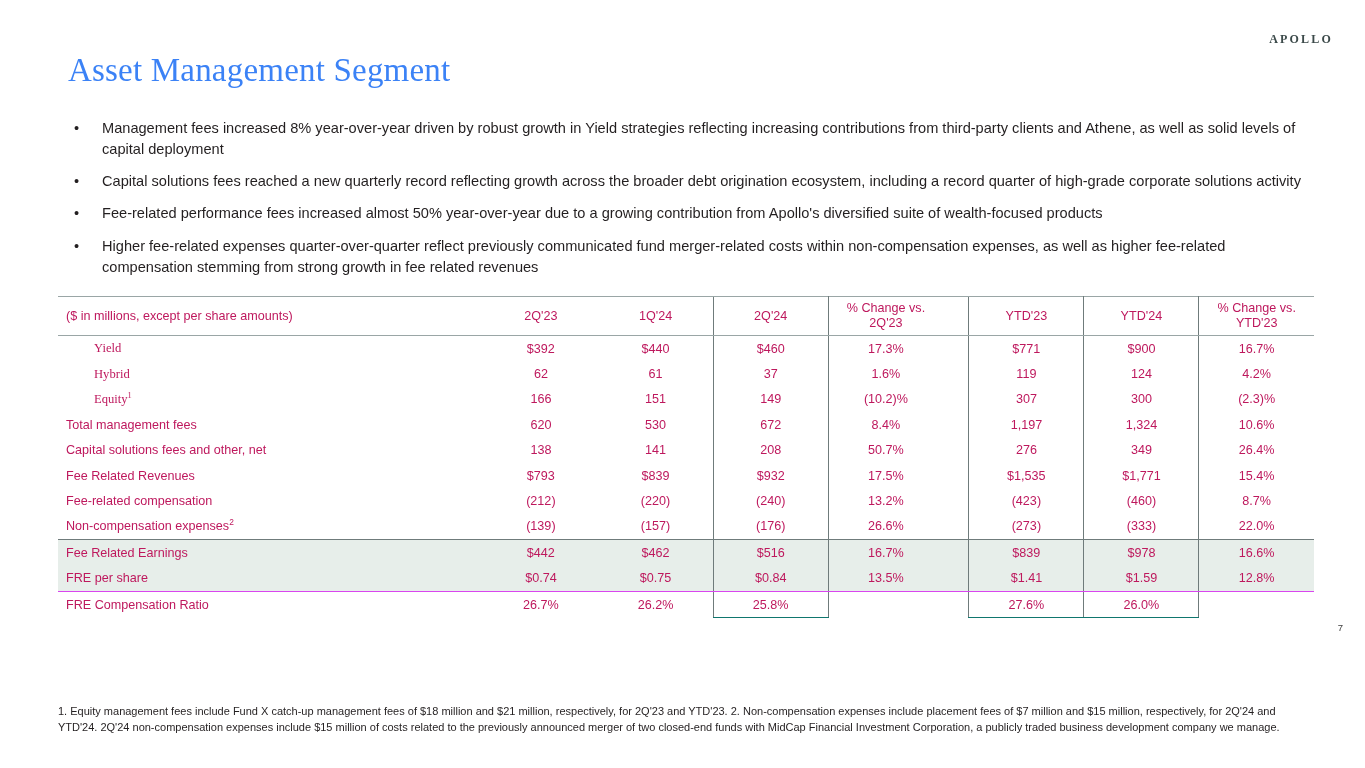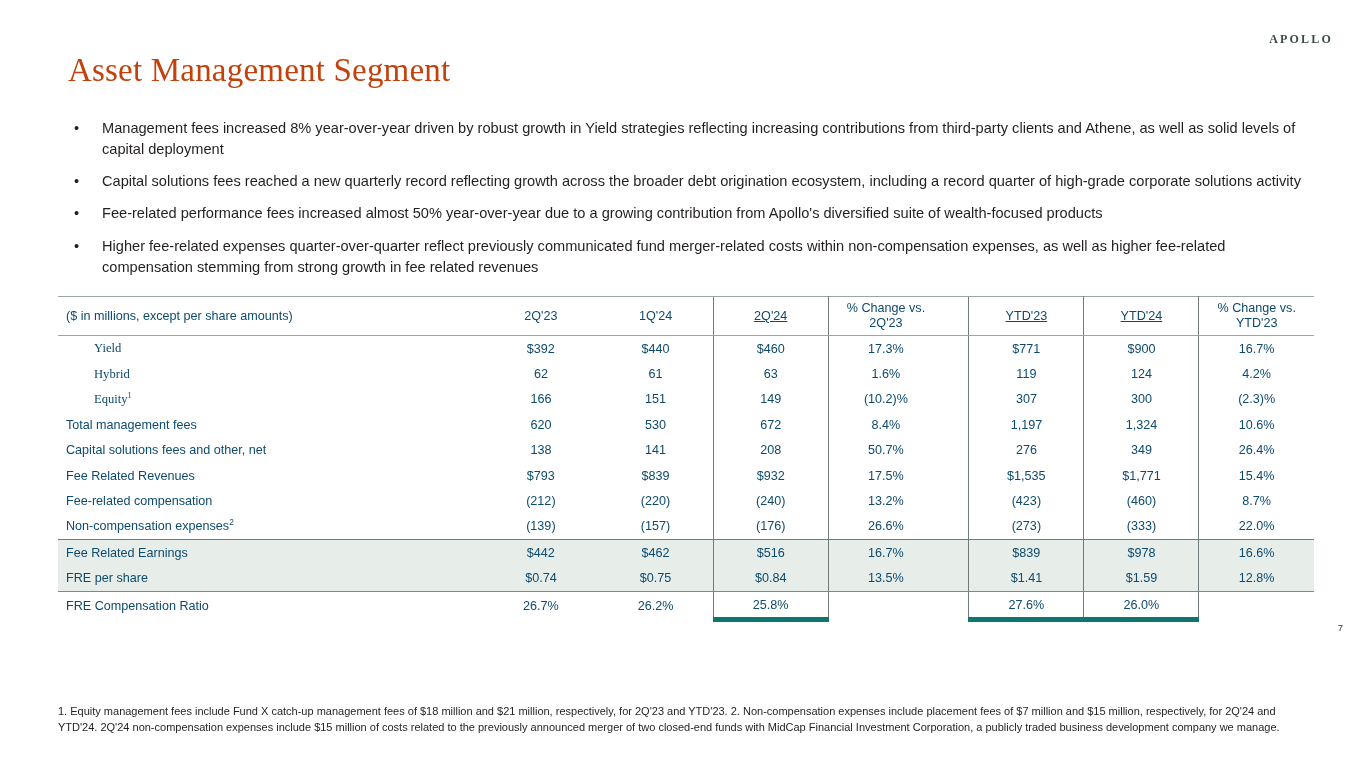--- a/index.html
+++ b/index.html
@@ -31,21 +31,21 @@
     color: #3c4a4a;
     font-weight: 700;
   }
   .title {
     position: absolute;
     top: 52px;
     left: 68px;
     font-family: "Liberation Serif", serif;
     font-size: 33px;
     font-weight: 400;
-    color: #c2410c;
+    color: #3b82f6;
     letter-spacing: 0.2px;
   }
   .bullets {
     position: absolute;
     top: 118px;
     left: 68px;
     width: 1250px;
   }
   .bullet {
     display: flex;
@@ -70,21 +70,21 @@
   .table-wrap {
     position: absolute;
     top: 296px;
     left: 58px;
     width: 1256px;
   }
   table.fin {
     border-collapse: collapse;
     width: 1256px;
     font-size: 12.6px;
-    color: #0c4a6e;
+    color: #be185d;
   }
   table.fin td, table.fin th {
     padding: 0;
     vertical-align: middle;
     font-weight: normal;
   }
   .hdr-row td {
     height: 38px;
     font-size: 12.6px;
     text-align: center;
@@ -113,22 +113,22 @@
   }
   .bold td { font-weight: bold; }
   col.c-label { width: 430px; }
   col.c-num  { width: 116px; }
   col.c-pct  { width: 116px; }
   col.c-gap  { width: 26px; }
 
   
   .boxcell-left { border-left: 1px solid #6f7b7b; }
   .boxcell-right { border-right: 1px solid #6f7b7b; }
-  .box-top { border-top: 1px solid #6f7b7b; text-decoration: underline; }
-  .box-bottom { border-bottom: 5px solid #0f766e; }
+  .box-top { border-top: 1px solid #6f7b7b; }
+  .box-bottom { border-bottom: 1px solid #0f766e; }
 
   .shade td { background: #e7eeea; }
   .rule-top td { border-top: 1px solid #6f7b7b; }
   .rule-bottom td { border-bottom: 1px solid #d946ef; }
 
   sup { font-size: 8.4px; vertical-align: super; line-height: 0; }
 
   .footnote {
     position: absolute;
     left: 58px;
@@ -217,21 +217,21 @@
         <td></td>
         <td class="boxcell-left boxcell-right">$771</td>
         <td class="boxcell-right">$900</td>
         <td>16.7%</td>
       </tr>
 
       <tr class="data-row indent">
         <td class="lbl">Hybrid</td>
         <td>62</td>
         <td>61</td>
-        <td class="boxcell-left boxcell-right">63</td>
+        <td class="boxcell-left boxcell-right">37</td>
         <td>1.6%</td>
         <td></td>
         <td class="boxcell-left boxcell-right">119</td>
         <td class="boxcell-right">124</td>
         <td>4.2%</td>
       </tr>
 
       <tr class="data-row indent">
         <td class="lbl"><span>Equity</span><sup>1</sup></td>
         <td>166</td>

